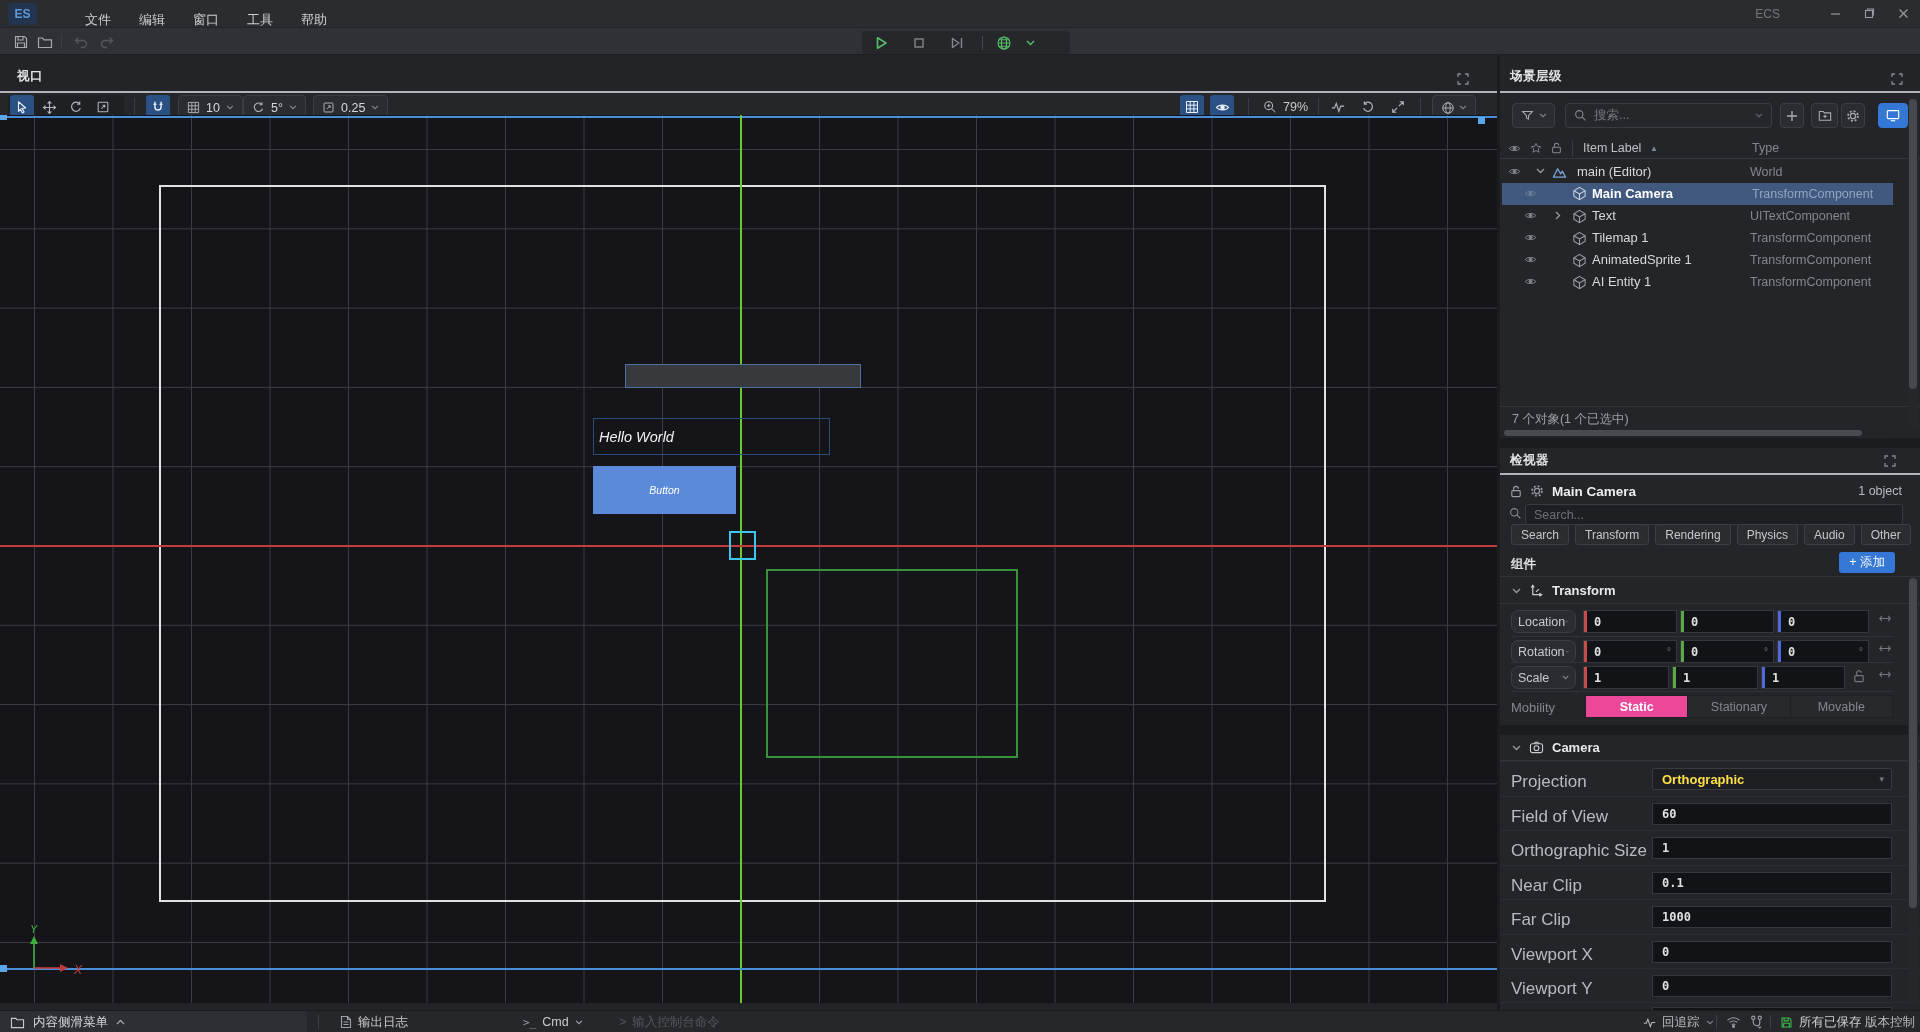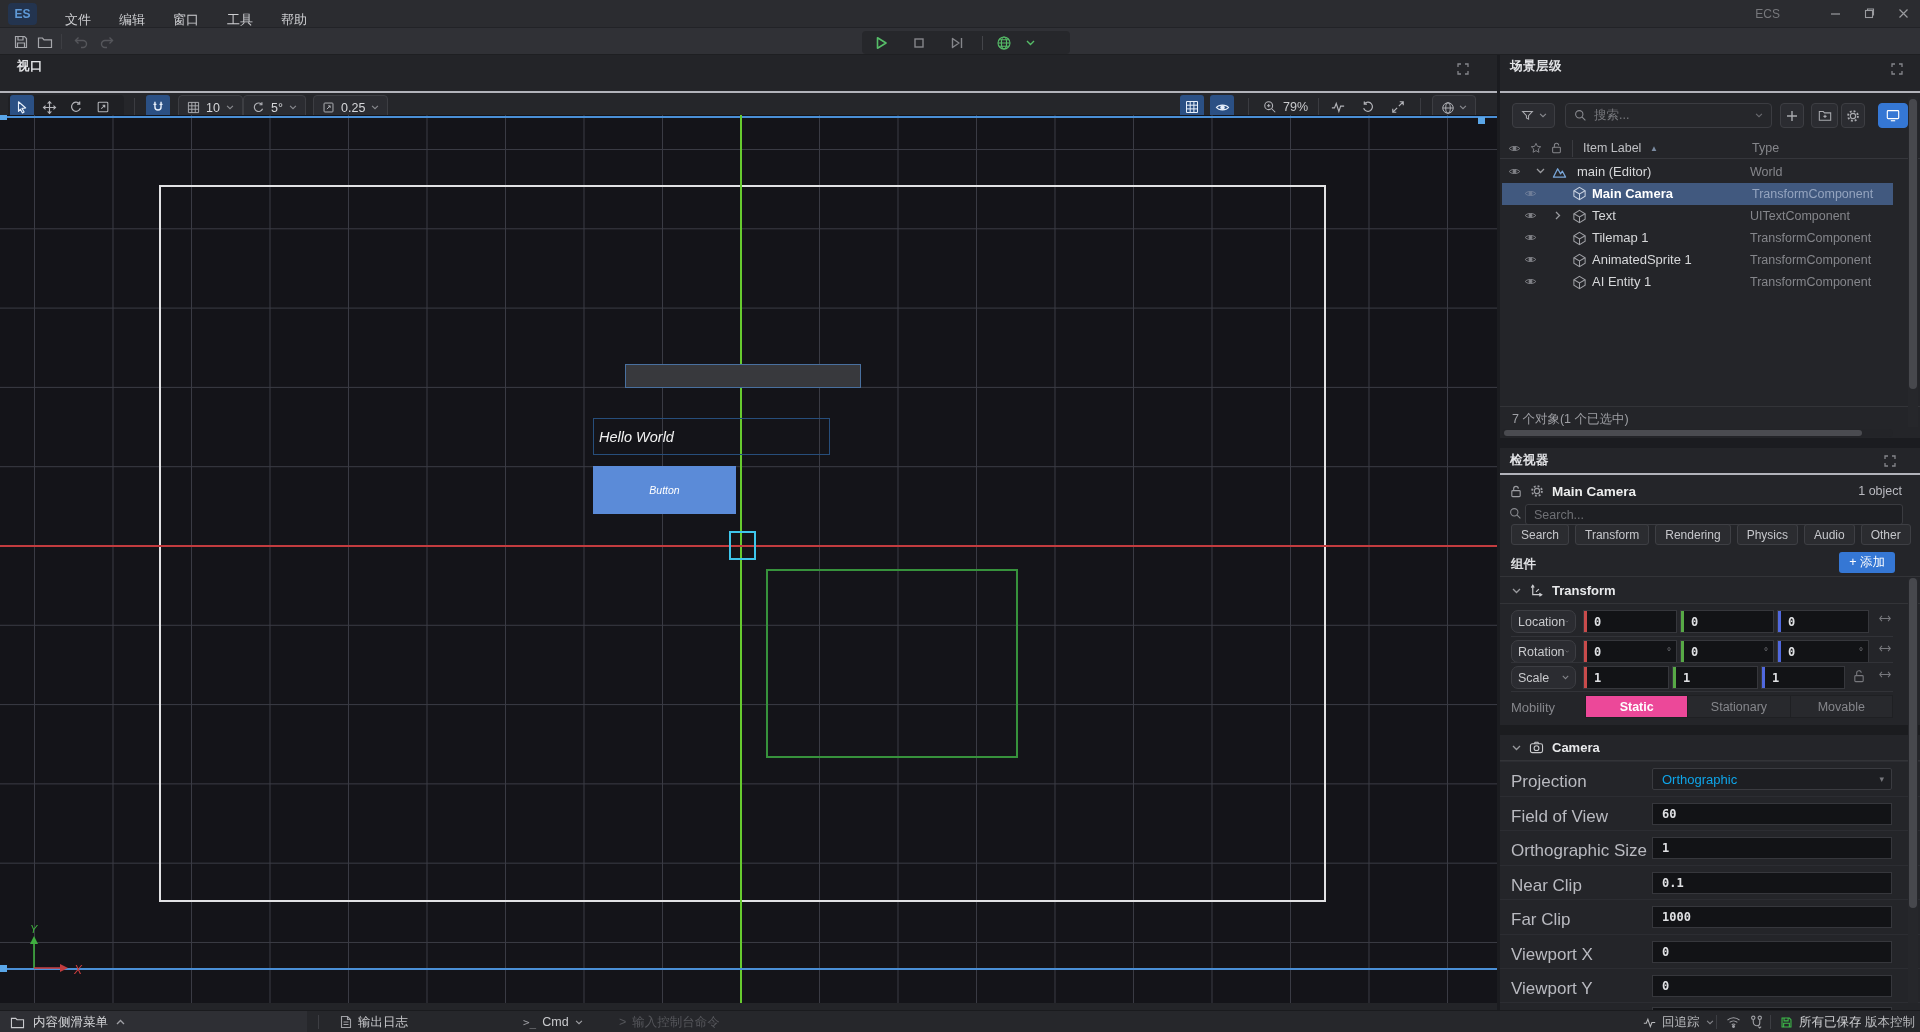--- a/index.html
+++ b/index.html
@@ -6,21 +6,21 @@
   html,body { background:#0e0e10; }
   body { width:1920px; height:1032px; overflow:hidden; font-family:"Liberation Sans",sans-serif; }
   #app { position:relative; width:1920px; height:1032px; background:#1b1c20; overflow:hidden;
          -webkit-font-smoothing:antialiased; color:#cdced1; }
   .abs { position:absolute; }
   svg { display:block; }
   .ico { display:flex; align-items:center; justify-content:center; }
 
   
   .titlebar { position:absolute; left:0; top:0; width:1920px; height:28px; background:#2b2c30;
-              display:flex; align-items:center; border-bottom:1px solid #222327; }
+              display:flex; align-items:center; border-bottom:1px solid #222327;gap:20px; }
   .logo { width:29px; height:22px; margin-left:8px; background:#23344f; border-radius:4px;
           color:#5f9ad8; font-weight:bold; font-size:12px; display:flex; align-items:center; justify-content:center; }
   .menus { display:flex; margin-left:14px;margin-top:12px; }
   .menu { font-size:13px; color:#cdced1; padding:0 14px; line-height:27px; cursor:default; }
   .title-right { margin-left:auto; display:flex; align-items:center; }
   .win-mode { color:#77787c; font-size:12px; margin-right:38px; }
   .wbtn { width:34px; height:27px; display:flex; align-items:center; justify-content:center; color:#9a9b9f; }
 
   
   .toolbar { position:absolute; left:0; top:28px; width:1920px; height:27px; background:#303136;
@@ -28,21 +28,21 @@
   .tb-ico { position:absolute; top:5px; width:18px; height:18px; color:#a6a7ac; }
   .tb-sep { position:absolute; top:6px; width:1px; height:15px; background:#3d3e43; }
   .play-group { position:absolute; left:862px; top:3px; width:208px; height:23px; background:#26272b;
                 border-radius:4px; display:flex; align-items:center; }
   .pg-btn { width:38px; height:23px; display:flex; align-items:center; justify-content:center; }
   .pg-sep { width:1px; height:14px; background:#44454a; margin:0 6px; }
 
   
   .vp-panel { position:absolute; left:0; top:55px; width:1497px; height:955px; background:#232428; }
   .panel-header { height:38px; background:#232428; border-bottom:2px solid #b2b3ba;
-                  display:flex; align-items:flex-end; padding:0 17px 16px 17px; }
+                  display:flex; align-items:flex-end; padding:0 17px 6px 17px; }
   .panel-title { font-size:12.5px; font-weight:bold; color:#e3e4e7; letter-spacing:.5px; }
   .ph-expand { margin-left:auto; color:#84858a; }
   .vp-toolbar { position:relative; height:29px; background:#25262a; }
   .tool-strip { position:absolute; left:8px; top:2px; height:25px; width:116px; background:#1f2024; border-radius:4px; }
   .tool-btn { position:absolute; top:2px; width:24px; height:24px; border-radius:3px; display:flex;
               align-items:center; justify-content:center; color:#b3b4b9; }
   .tool-btn.active { background:#2b5084; color:#e8f0fb; }
   .vp-dd { position:absolute; top:2px; height:25px; background:#2b2c31; border:1px solid #3d3e43; border-radius:4px;
            display:flex; align-items:center; padding:0 8px; gap:6px; color:#b0b1b6; }
   .vp-dd .val { font-size:12.5px; color:#d6d7da; }
@@ -137,21 +137,21 @@
              color:#85868b; border-right:1px solid #1f2023; }
   .seg div:last-child { border-right:none; }
   .seg .active { background:#ec4899; color:#ffffff; font-weight:bold; }
   .cam-row { position:absolute; left:0; width:420px; height:34px; border-top:1px solid #2c2d32; }
   .cam-row:first-of-type { border-top:none; }
   .cam-lbl { position:absolute; left:11px; top:10px; font-size:17px; color:#b9bac0; }
   .cam-input { position:absolute; left:152px; top:6px; width:240px; height:22px; background:#121316;
                border:1px solid #36373c; display:flex; align-items:center; padding-left:9px; }
   .cam-val { font-family:"DejaVu Sans Mono",monospace; font-size:12px; font-weight:bold; color:#dfe0e3; }
   .cam-dd { background:#1d1e22; border:1px solid #3a3b40; border-radius:2px; }
-  .cam-dd .dd-val { font-size:13px; color:#0ea5e9; font-family:"Liberation Sans",sans-serif; font-weight:normal; }
+  .cam-dd .dd-val { font-size:13px; color:#fde047; font-family:"Liberation Sans",sans-serif; font-weight:bold; }
   .cam-dd .caret { margin-left:auto; margin-right:7px; color:#77787d; font-size:9px; }
   .gap-band { position:absolute; left:0; width:420px; background:#1b1c1f; }
 
   
   .statusbar { position:absolute; left:0; top:1010px; width:1920px; height:22px; background:#26272b;
                border-top:1px solid #1a1b1e; font-size:12.5px; color:#c9cacd; }
   .sb-block { position:absolute; left:0; top:0; width:307px; height:22px; background:#2e2f34;
               display:flex; align-items:center; gap:8px; padding-left:10px; }
   .sb-item { position:absolute; top:0; height:22px; display:flex; align-items:center; gap:6px; }
   .sb-dim { color:#55565b; }

